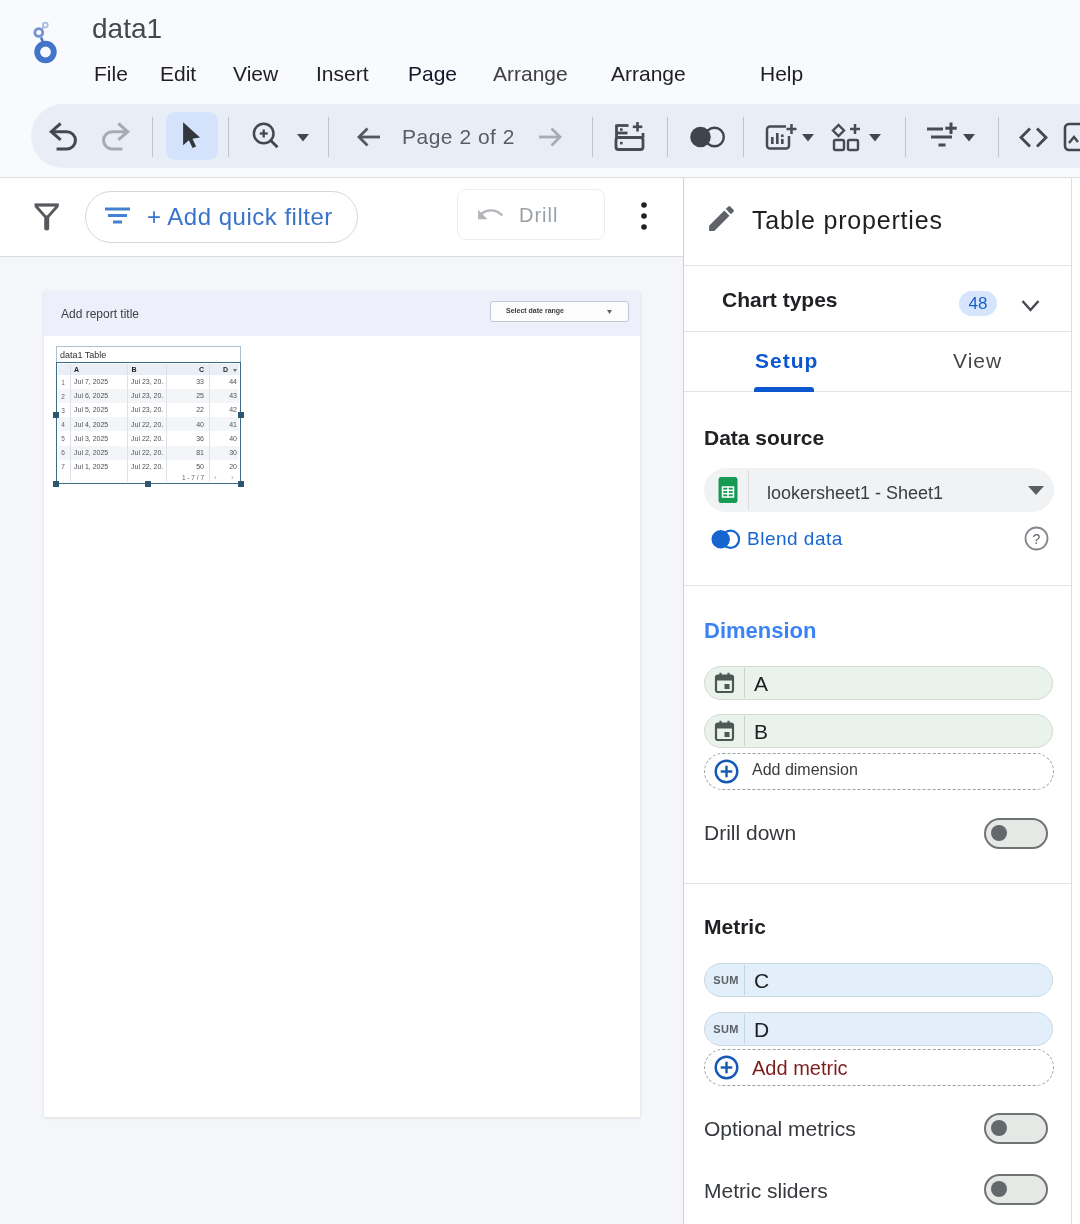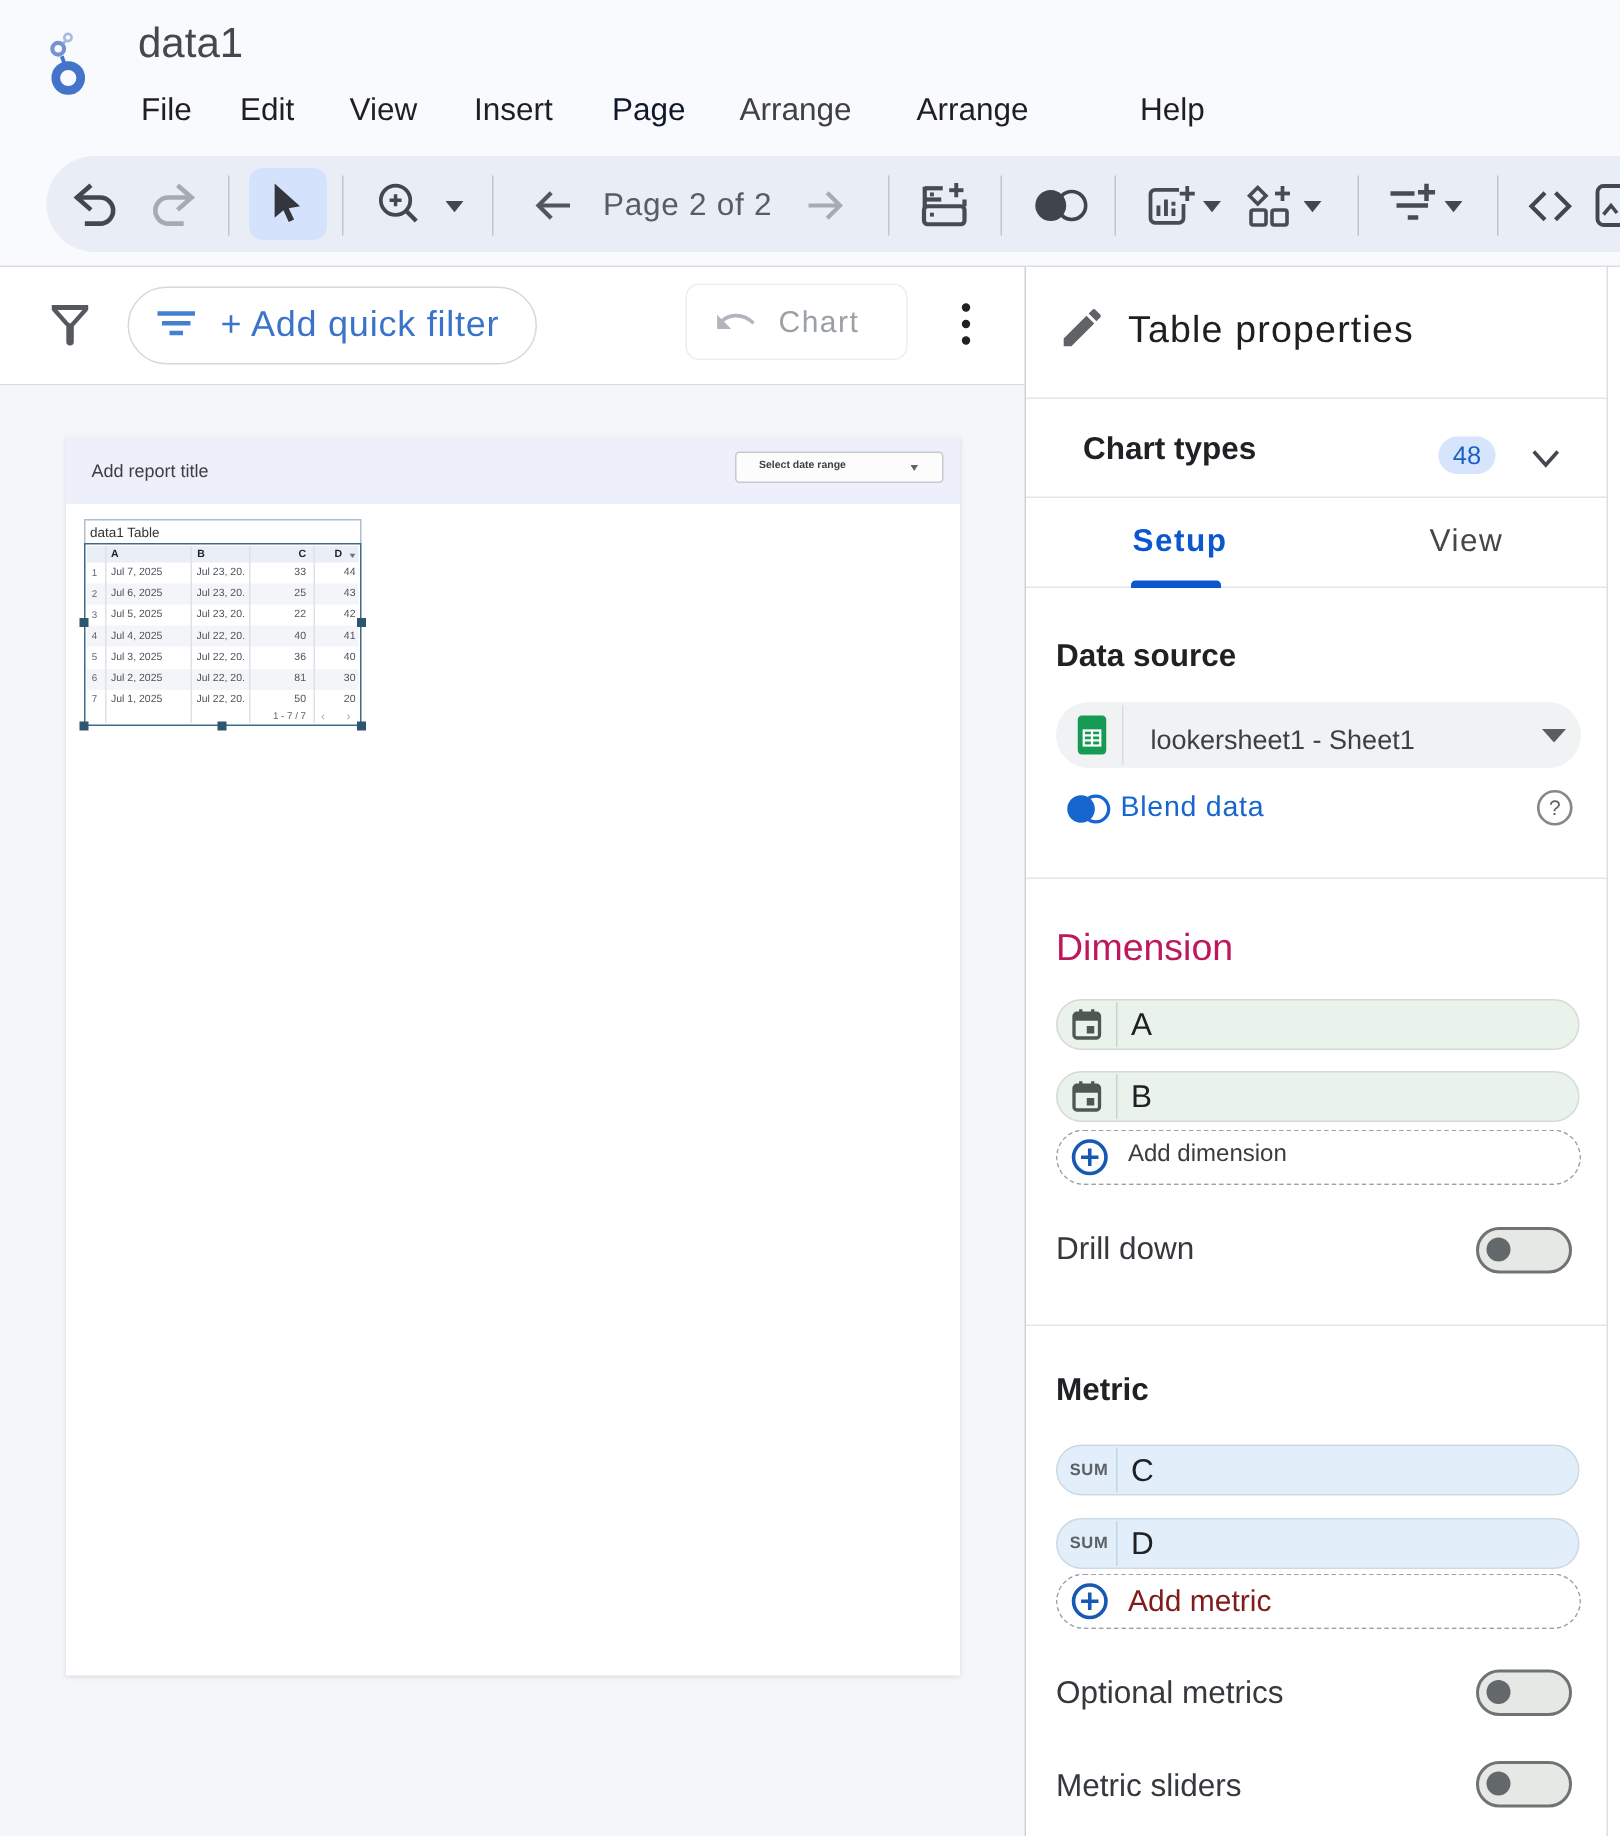--- a/index.html
+++ b/index.html
@@ -182,21 +182,21 @@
     <line x1="9" y1="15" x2="18" y2="15"></line>
   </g>
 </svg>
 <div class="abs" style="left:147px;top:202.5px;font-size:24px;letter-spacing:.5px;color:#3a74ca">+ Add quick filter</div>
 
 <div class="abs" style="left:457px;top:189px;width:148px;height:51px;border:1.5px solid #eceef1;border-radius:9px;background:#fff;box-sizing:border-box"></div>
 <svg class="abs" style="left:476px;top:205px" width="32" height="21" viewBox="0 0 34 22">
   <path d="M3 13C8 4 20 3 28 11" fill="none" stroke="#b2b6bc" stroke-width="2.6"></path>
   <path d="M2.2 5v10h10z" fill="#b2b6bc"></path>
 </svg>
-<div class="abs" style="left:519px;top:204px;font-size:20px;letter-spacing:1px;color:#9aa0a6">Chart</div>
+<div class="abs" style="left:519px;top:204px;font-size:20px;letter-spacing:1px;color:#9aa0a6">Drill</div>
 
 <svg class="abs" style="left:639px;top:200px" width="10" height="34" viewBox="0 0 10 34">
   <circle cx="5" cy="5" r="2.8" fill="#1f2125"></circle>
   <circle cx="5" cy="16" r="2.8" fill="#1f2125"></circle>
   <circle cx="5" cy="27" r="2.8" fill="#1f2125"></circle>
 </svg>
 
 <div class="abs" style="left:0;top:256px;width:684px;height:1px;background:#dadce2"></div>
 
 <div class="abs" style="left:0;top:257px;width:683px;height:967px;background:#f4f6fa"></div>
@@ -324,21 +324,21 @@
   <circle cx="19.5" cy="10.3" r="8.6" fill="none" stroke="#1765cf" stroke-width="2.2"></circle>
 </svg>
 <div class="abs" style="left:747px;top:528px;font-size:19px;letter-spacing:.5px;font-weight:500;color:#1765cf">Blend data</div>
 <svg class="abs" style="left:1024px;top:526px" width="25" height="25" viewBox="0 0 25 25">
   <circle cx="12.5" cy="12.5" r="11" fill="none" stroke="#83888d" stroke-width="1.8"></circle>
   <text x="12.5" y="17.5" font-size="14" fill="#5f6368" text-anchor="middle" font-family="Liberation Sans">?</text>
 </svg>
 
 <div class="abs" style="left:684px;top:585px;width:388px;height:1px;background:#e3e5e9"></div>
 
-<div class="abs" style="left:704px;top:618px;font-size:25px;font-weight:normal;color:#be185d">Dimension</div>
+<div class="abs" style="left:704px;top:618px;font-size:22px;font-weight:bold;color:#3b82f6">Dimension</div>
 
 <div id="dims">
     <div class="abs" style="left:704px;top:666px;width:349px;height:34px;border:1px solid #d5dad5;border-radius:17px;background:#e9f3ec;box-sizing:border-box"></div>
     <svg class="abs" style="left:714px;top:672px" width="21" height="22" viewBox="0 0 21 22">
       <rect x="2" y="3.5" width="17" height="16.5" rx="2" fill="none" stroke="#4d5753" stroke-width="2.2"></rect>
       <rect x="2" y="3.5" width="17" height="5" fill="#4d5753"></rect>
       <line x1="6.5" y1="0.8" x2="6.5" y2="4" stroke="#4d5753" stroke-width="2.2"></line>
       <line x1="14.5" y1="0.8" x2="14.5" y2="4" stroke="#4d5753" stroke-width="2.2"></line>
       <rect x="10.5" y="12" width="5" height="5" fill="#4d5753"></rect>
     </svg>

